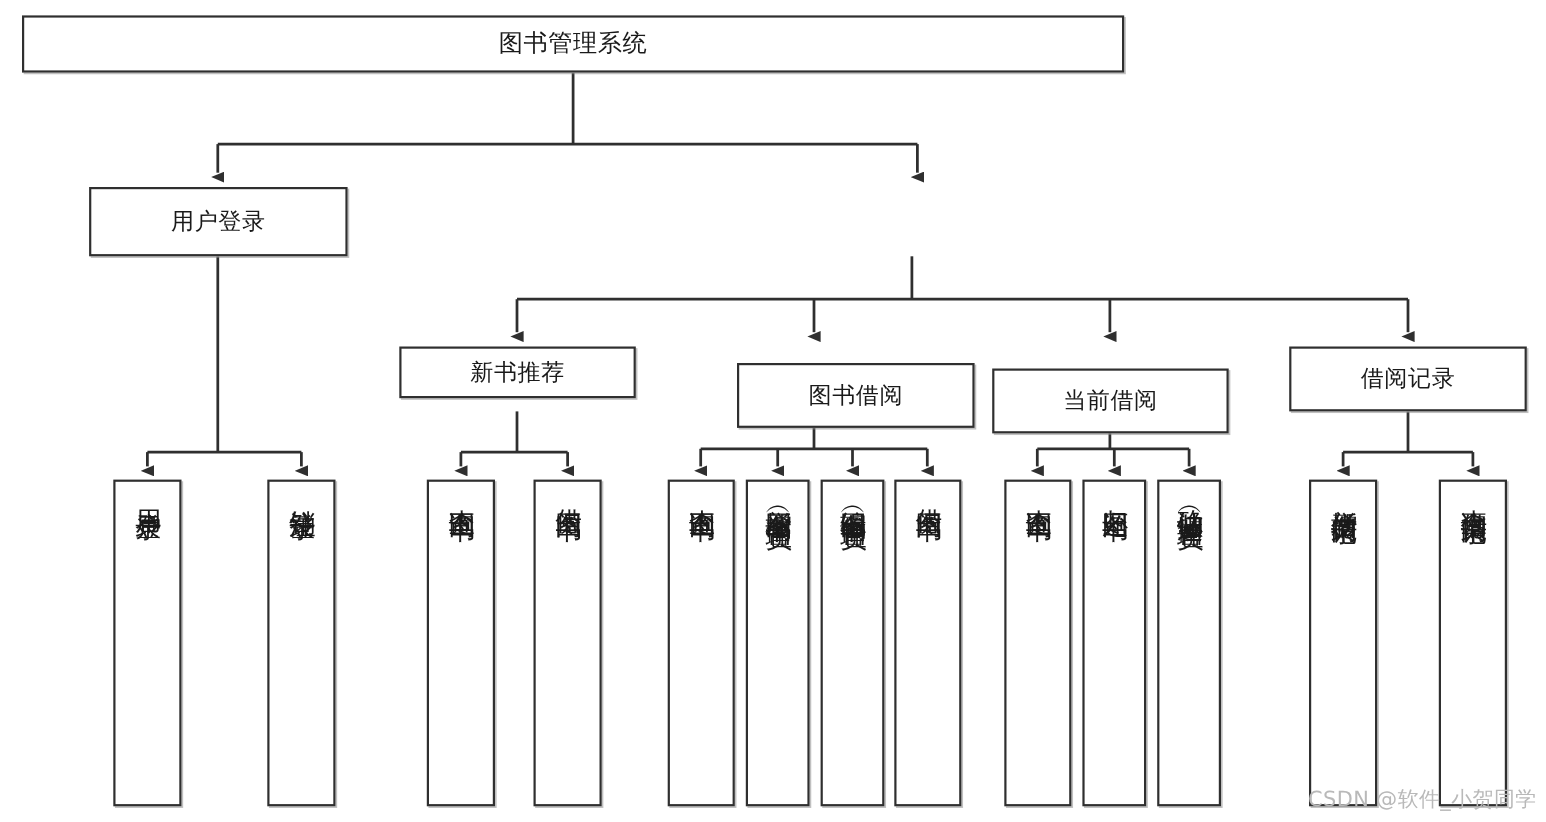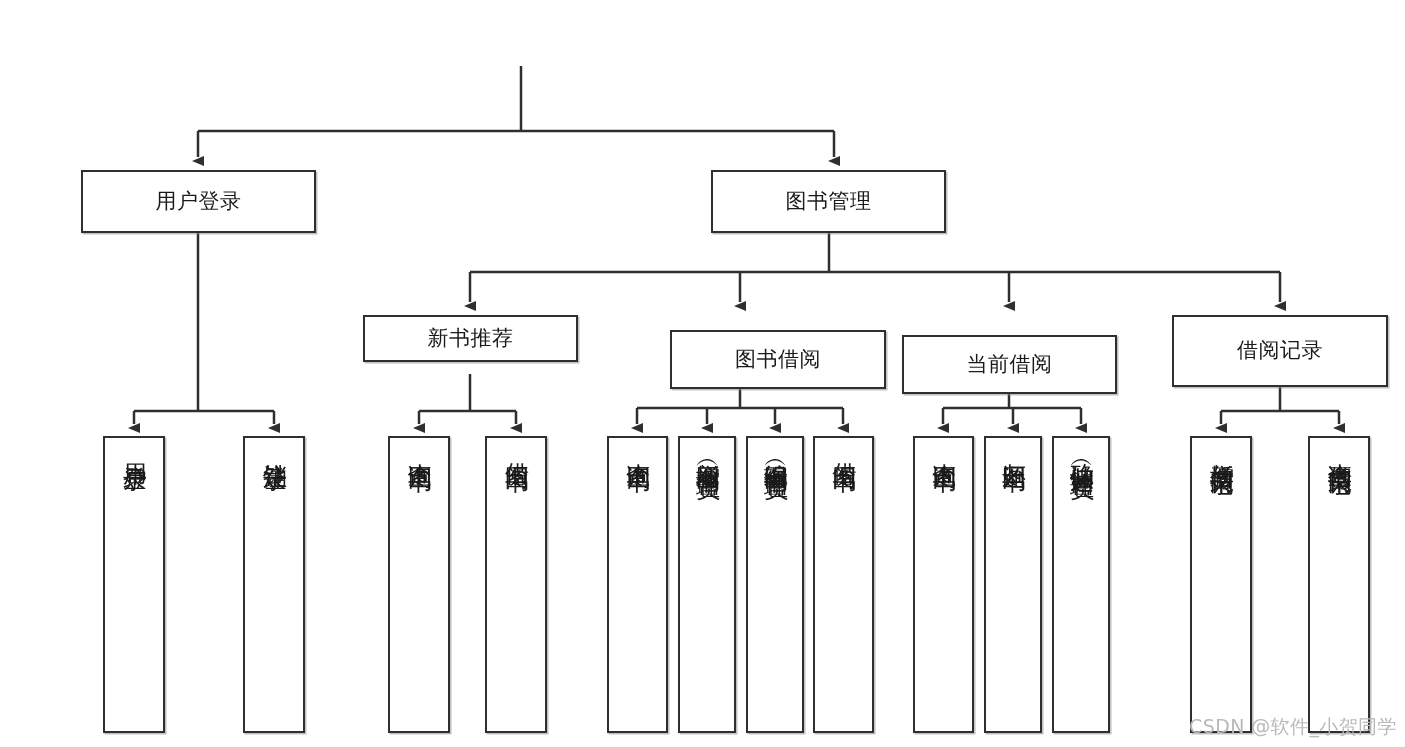--- a/index.html
+++ b/index.html
@@ -119,38 +119,38 @@
       <path d="M 1013 408 L 1013 424" marker-end="url(#arrow)"></path>
       <path d="M 1081 408 L 1081 424" marker-end="url(#arrow)"></path>
 
       <path d="M 1280 374 L 1280 411"></path>
       <path d="M 1221 411 L 1339 411"></path>
       <path d="M 1221 411 L 1221 424" marker-end="url(#arrow)"></path>
       <path d="M 1339 411 L 1339 424" marker-end="url(#arrow)"></path>
     </g>
   </svg>
 
+  <div class="node horiz root" style="left:20px; top:14px; width:1002px; height:52px;">
+    <span class="label">图书管理系统</span>
+  </div>
 
   <div class="node horiz" style="left:81px; top:170px; width:235px; height:63px;">
     <span class="label">用户登录</span>
-  </div>
-  <div class="node horiz" style="left:711px; top:170px; width:235px; height:63px;">
-    <span class="label">图书管理</span>
   </div>
 
   <div class="node horiz" style="left:363px; top:315px; width:215px; height:47px;">
     <span class="label">新书推荐</span>
   </div>
   <div class="node horiz" style="left:632px; top:330px; width:216px; height:59px;margin-left:38px;">
     <span class="label">图书借阅</span>
   </div>
   <div class="node horiz" style="left:902px; top:315px; width:215px; height:59px;margin-top:20px;">
     <span class="label">当前借阅</span>
   </div>
-  <div class="node horiz" style="left:1172px; top:315px; width:216px; height:72px;">
+  <div class="node horiz" style="left:1172px; top:315px; width:216px; height:59px;">
     <span class="label">借阅记录</span>
   </div>
 
   <div class="node vert" style="left:103px; top:436px; width:62px; height:297px;">
     <span class="label">用户登录</span>
   </div>
   <div class="node vert" style="left:243px; top:436px; width:62px; height:297px;">
     <span class="label">注销登录</span>
   </div>
   <div class="node vert" style="left:388px; top:436px; width:62px; height:297px;">

